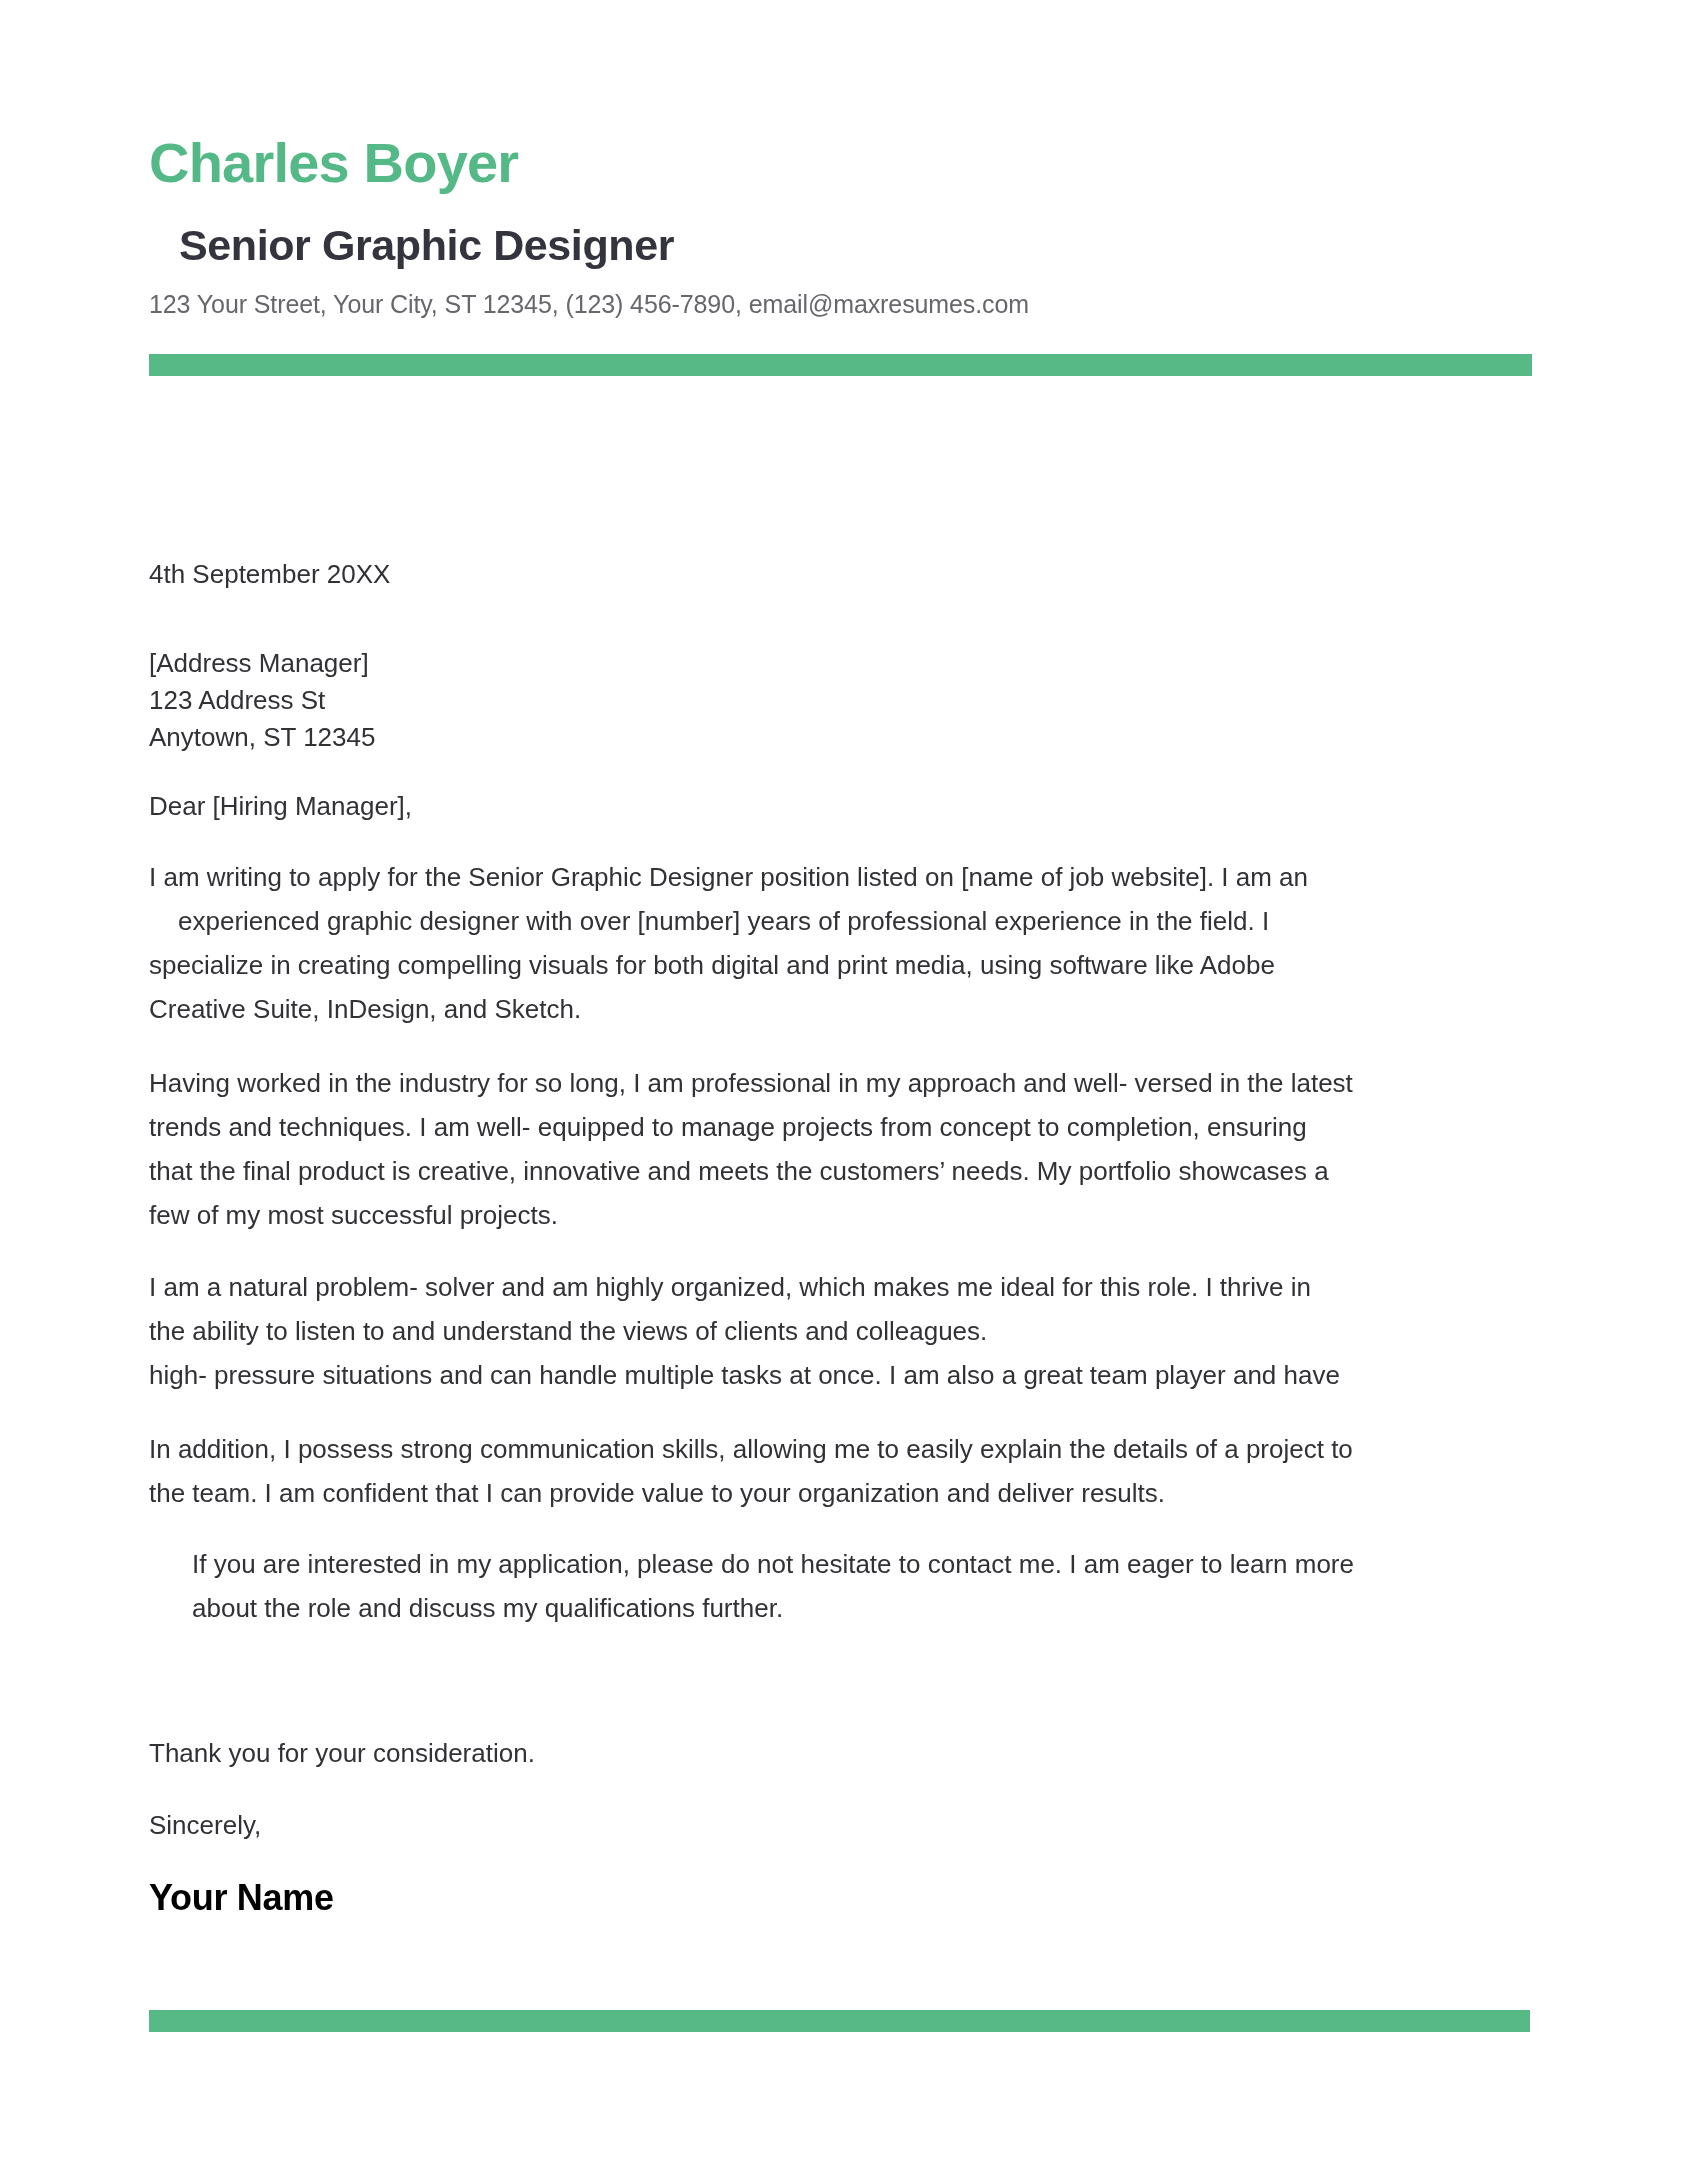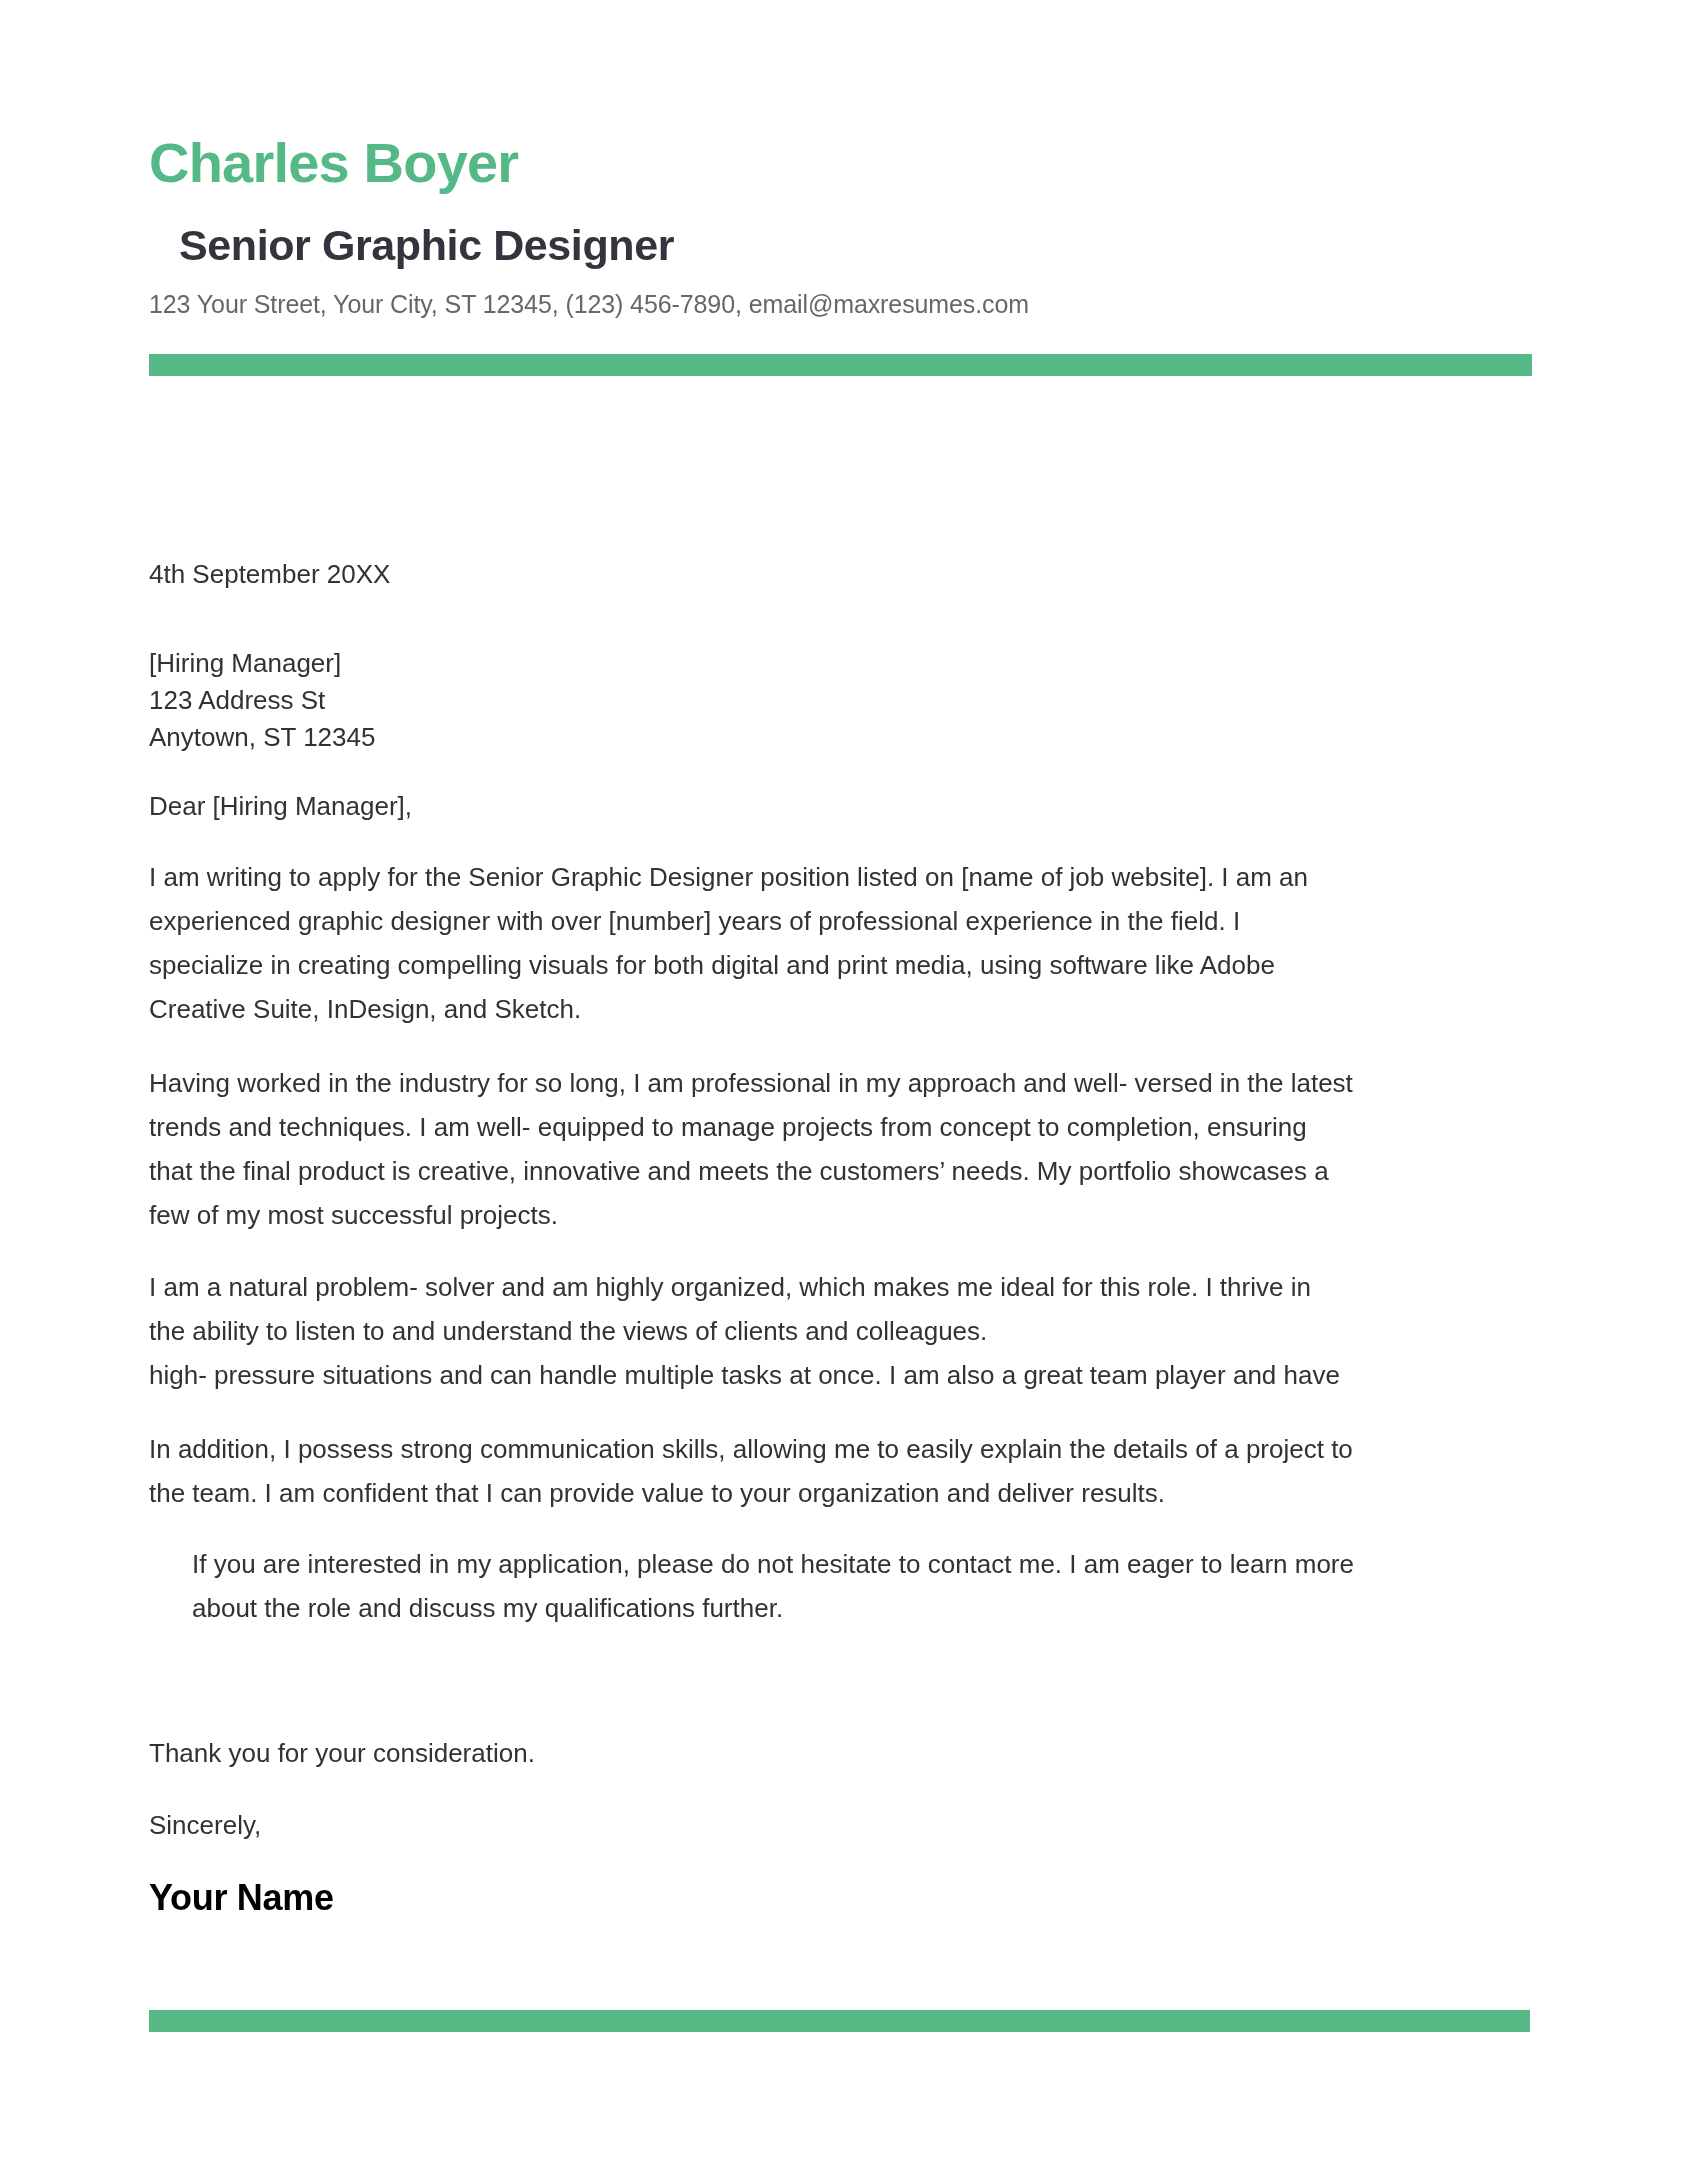--- a/index.html
+++ b/index.html
@@ -34,30 +34,30 @@
 
   <div class="abs name">Charles Boyer</div>
   <div class="abs title">Senior Graphic Designer</div>
   <div class="abs contact">123 Your Street, Your City, ST 12345, (123) 456-7890, email@maxresumes.com</div>
 
   <div class="bar top"></div>
 
   <div class="abs body date">4th September 20XX</div>
 
   <div class="abs body recipient">
-    <span class="line">[Hiring Manager]</span>
+    <span class="line">[Address Manager]</span>
     <span class="line">123 Address St</span>
     <span class="line">Anytown, ST 12345</span>
   </div>
 
   <div class="abs body salutation">Dear [Hiring Manager],</div>
 
   <div class="abs body para p1">
     <span class="line" style="display: block;">I am writing to apply for the Senior Graphic Designer position listed on [name of job website]. I am an</span>
-    <span class="line" style="display: block;">experienced graphic designer with over [number] years of professional experience in the field. I</span>
+    <span class="line" style="display: block; margin-left: 29px;">experienced graphic designer with over [number] years of professional experience in the field. I</span>
     <span class="line" style="display: block;">specialize in creating compelling visuals for both digital and print media, using software like Adobe</span>
     <span class="line" style="display: block;">Creative Suite, InDesign, and Sketch.</span>
   </div>
 
   <div class="abs body para p2">
     <span class="line" style="display: block;">Having worked in the industry for so long, I am professional in my approach and well- versed in the latest</span>
     <span class="line" style="display: block;">trends and techniques. I am well- equipped to manage projects from concept to completion, ensuring</span>
     <span class="line" style="display: block;">that the final product is creative, innovative and meets the customers’ needs. My portfolio showcases a</span>
     <span class="line" style="display: block;">few of my most successful projects.</span>
   </div>

